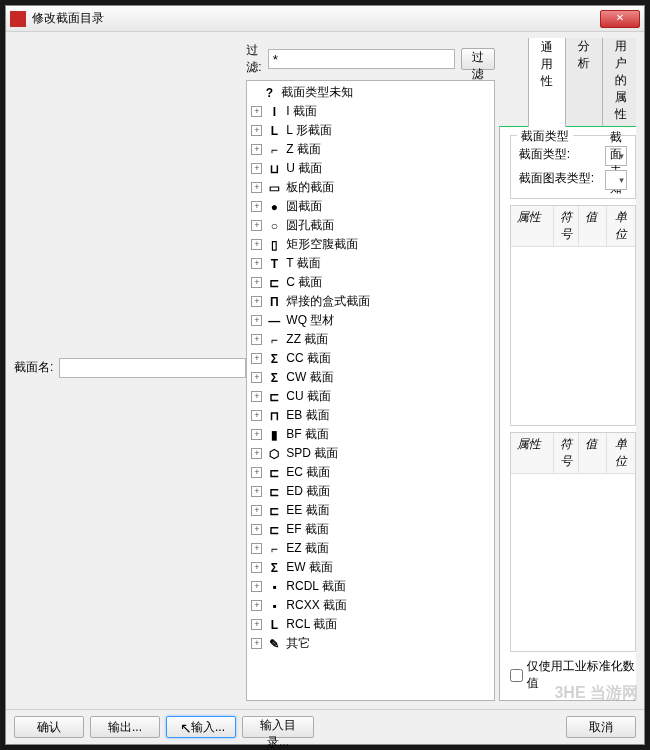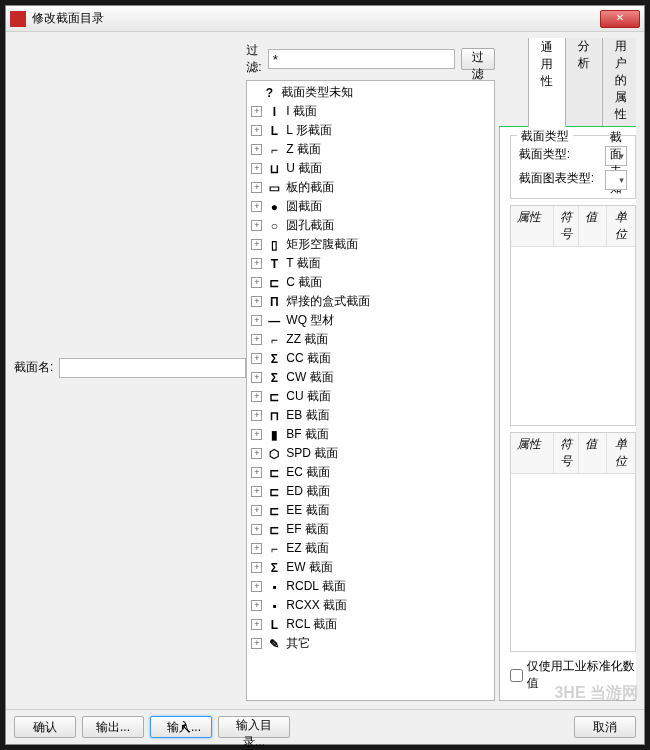--- a/index.html
+++ b/index.html
@@ -253,21 +253,21 @@
   display: flex;
   justify-content: flex-end;
   padding: 6px 2px 0 0;
 }
 .bottom-bar {
   display: flex;
   gap: 6px;
   padding: 6px 8px;
   border-top: 1px solid #d0d0d0;
 }
-.bottom-bar .btn { width: 62px; }
+.bottom-bar .btn { width: 70px; }
 .bottom-bar .spacer { flex: 1; }
 .watermark {
   position: absolute;
   right: 12px;
   bottom: 46px;
   color: rgba(0,0,0,0.18);
   font-size: 16px;
   font-weight: bold;
   pointer-events: none;
 }

